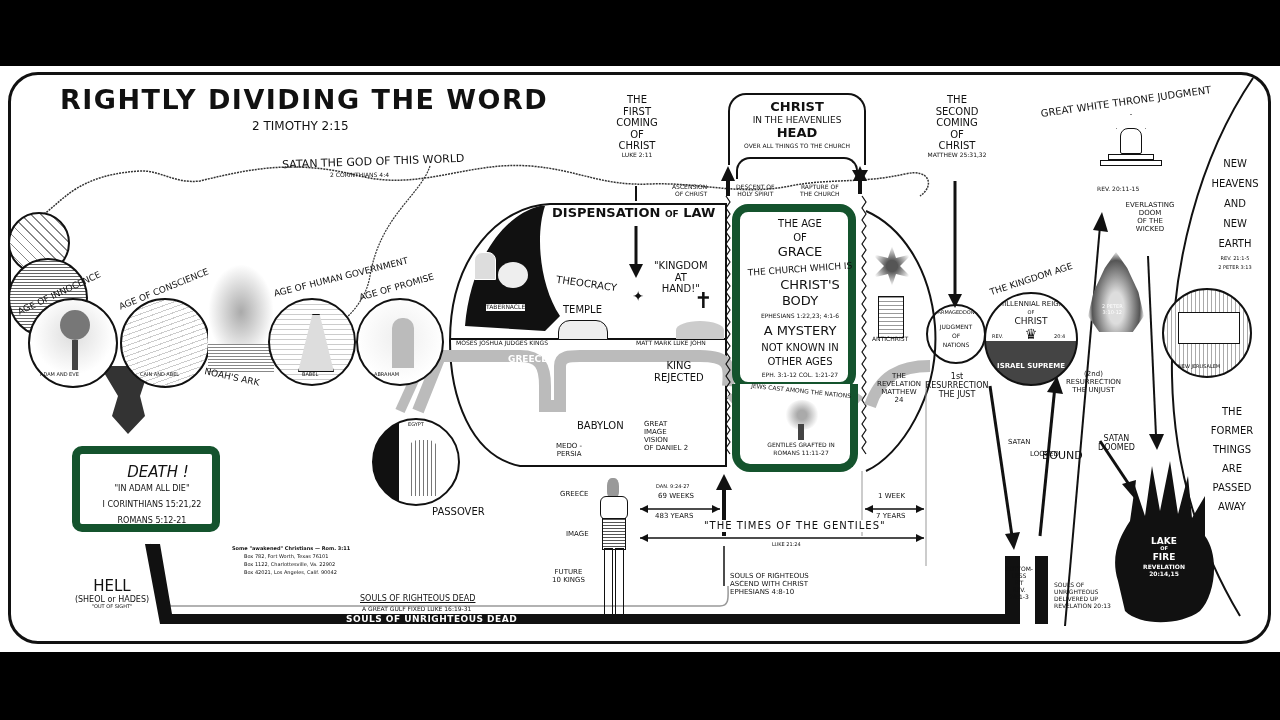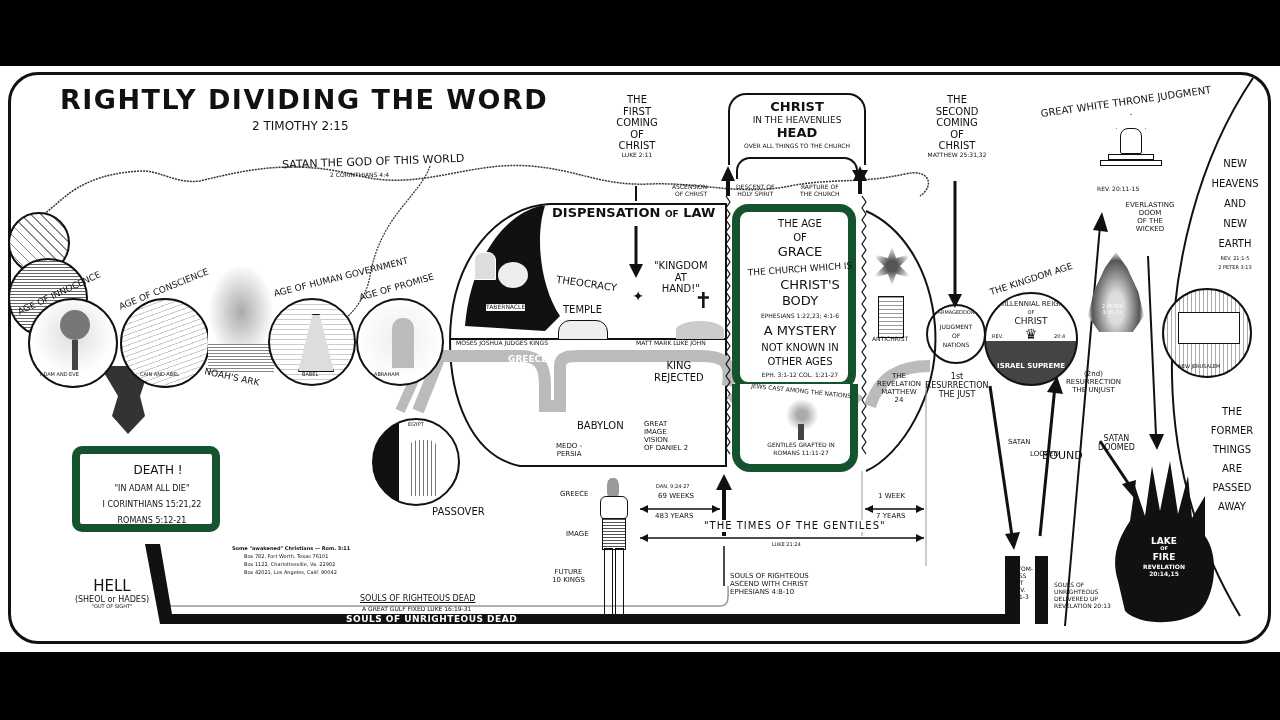--- a/index.html
+++ b/index.html
@@ -374,21 +374,21 @@
   <div class="t" style="left:704px;top:454px;font-size:10px;letter-spacing:1px;background:#fff;">"THE TIMES OF THE GENTILES"</div>
   <div class="t" style="left:772px;top:476px;font-size:5px;">LUKE 21:24</div>
 
   <div class="t" style="left:730px;top:506px;font-size:7px;text-align:left;">
     <div>SOULS OF RIGHTEOUS</div>
       <div>ASCEND WITH CHRIST</div>
       <div>EPHESIANS 4:8-10</div>
   </div>
 
   <div class="box" style="left:72px;top:380px;width:148px;height:86px;border-radius:10px;">
-    <div class="t" style="left:0;width:156px;top:10px;font-size:12px;">DEATH !</div>
+    <div class="t" style="left:0;width:156px;top:10px;font-size:15px;font-style:italic;">DEATH !</div>
     <div class="t" style="left:0;width:144px;top:30px;font-size:8px;">"IN ADAM ALL DIE"</div>
     <div class="t" style="left:0;width:144px;top:46px;font-size:8px;">I CORINTHIANS 15:21,22</div>
     <div class="t" style="left:0;width:144px;top:62px;font-size:8px;">ROMANS 5:12-21</div>
   </div>
 
   <div class="abs" style="left:232px;top:478px;font-size:5px;line-height:8px;white-space:nowrap;">
     <div class="b">Some "awakened" Christians — Rom. 3:11</div>
     <div style="padding-left:12px;">Box 782, Fort Worth, Texas 76101</div>
     <div style="padding-left:12px;">Box 1122, Charlottesville, Va. 22902</div>
     <div style="padding-left:12px;">Box 42021, Los Angeles, Calif. 90042</div>

